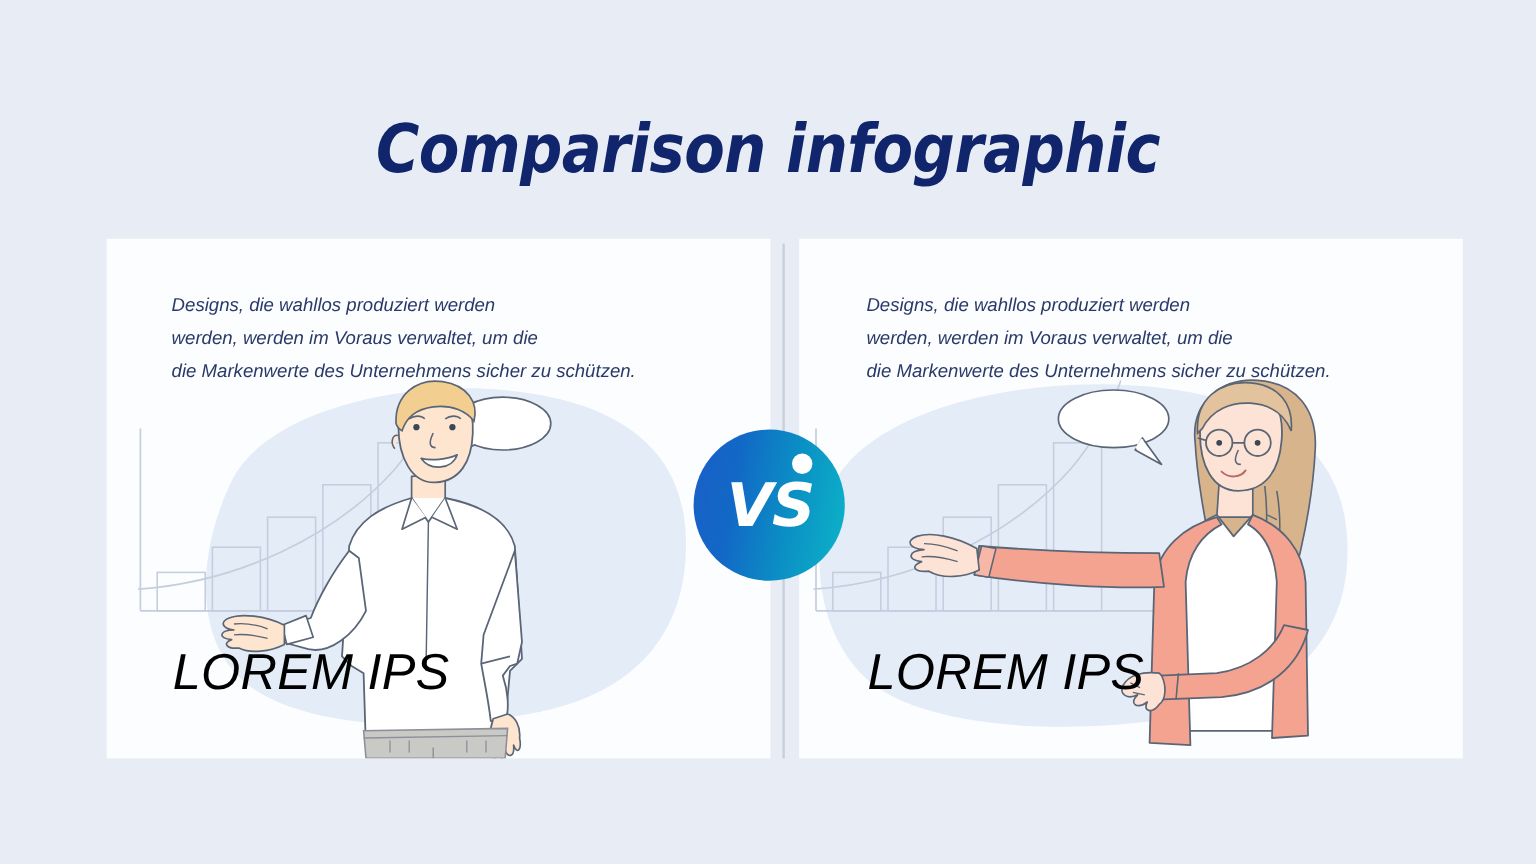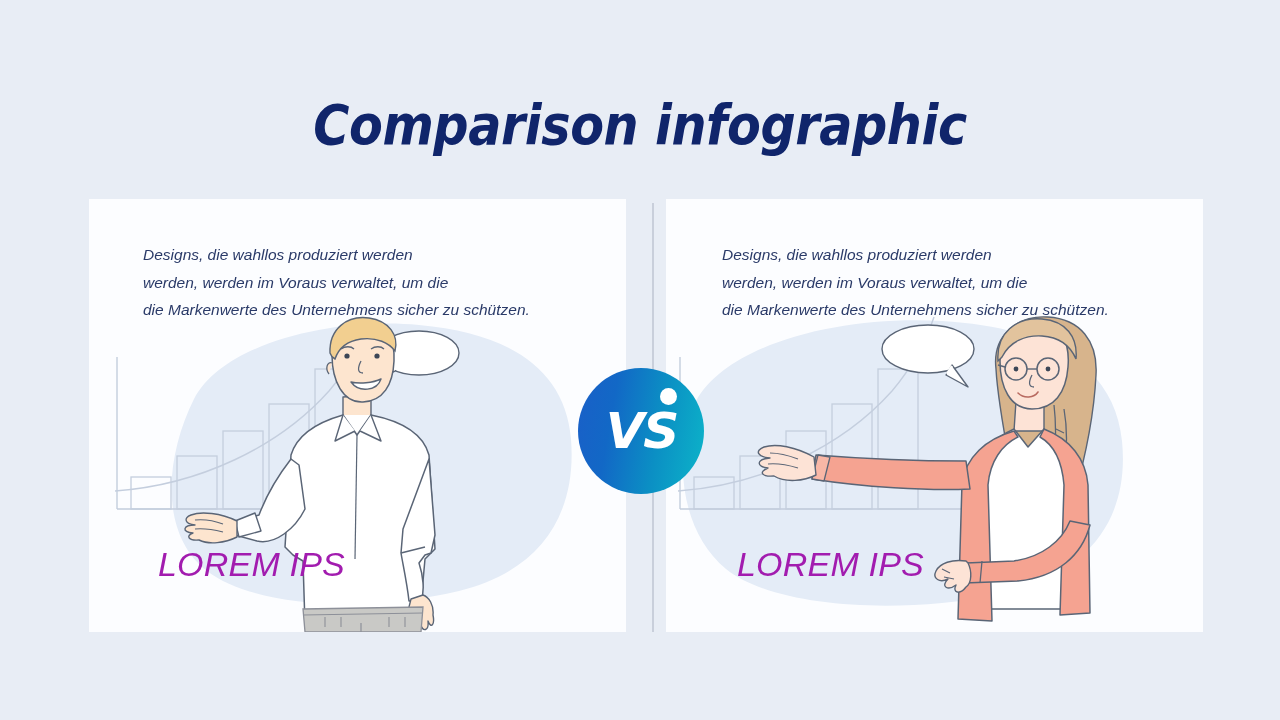--- a/index.html
+++ b/index.html
@@ -41,20 +41,21 @@
   }
 
   
   .panel {
     position: absolute;
     top: 199px;
     width: 537px;
     height: 433px;
     background: #fcfdff;
     overflow: hidden;
+    padding-left: 16px;
   }
   #panel-left  { left: 89px; }
   #panel-right { left: 666px; }
 
   .panel-body {
     position: absolute;
     left: 54px;
     top: 42px;
     width: 470px;
     font-size: 15.5px;
@@ -62,27 +63,26 @@
     color: #2a3a68;
     white-space: pre-line;
     z-index: 6;
   }
   #panel-right .panel-body { left: 56px; }
 
   .panel-label {
     position: absolute;
     left: 55px;
     bottom: 48px;
-    font-size: 34px;
+    font-size: 42px;
     font-weight: 400;
     letter-spacing: 0.2px;
-    color: #a21caf;
+    color: #000000;
     z-index: 7;
     white-space: nowrap;
-    margin-left: 14px;
   }
   #panel-right .panel-label { left: 57px; }
 
   .illus {
     position: absolute;
     left: 0;
     top: 110px;
     width: 537px;
     height: 323px;
     z-index: 4;
@@ -97,21 +97,21 @@
     width: 2px;
     height: 429px;
     background: #c9cfdb;
     z-index: 8;
   }
 
   
   #vs-badge {
     position: absolute;
     left: 578px;
-    top: 368px;
+    top: 358px;
     width: 126px;
     height: 126px;
     border-radius: 50%;
     background: linear-gradient(100deg, #1a5fc8 0%, #1268c6 28%, #0b8fc4 62%, #0cb5c9 100%);
     z-index: 20;
   }
   #vs-badge-text {
     position: absolute;
     left: 0;
     top: 0;

